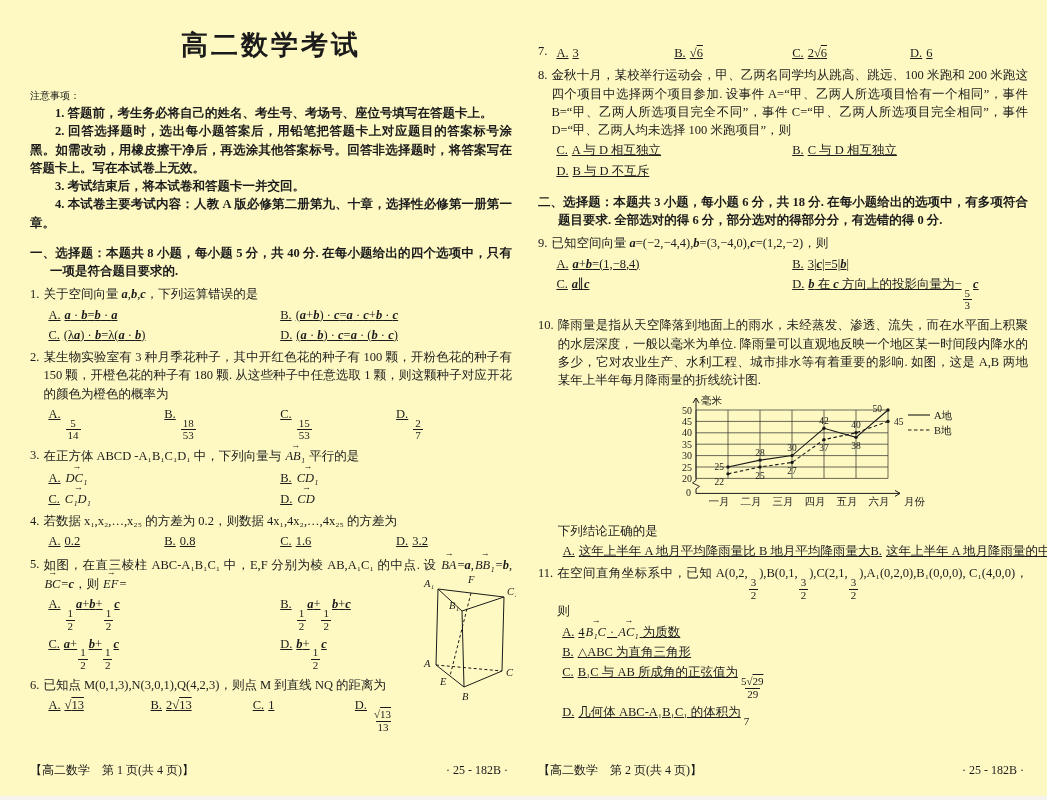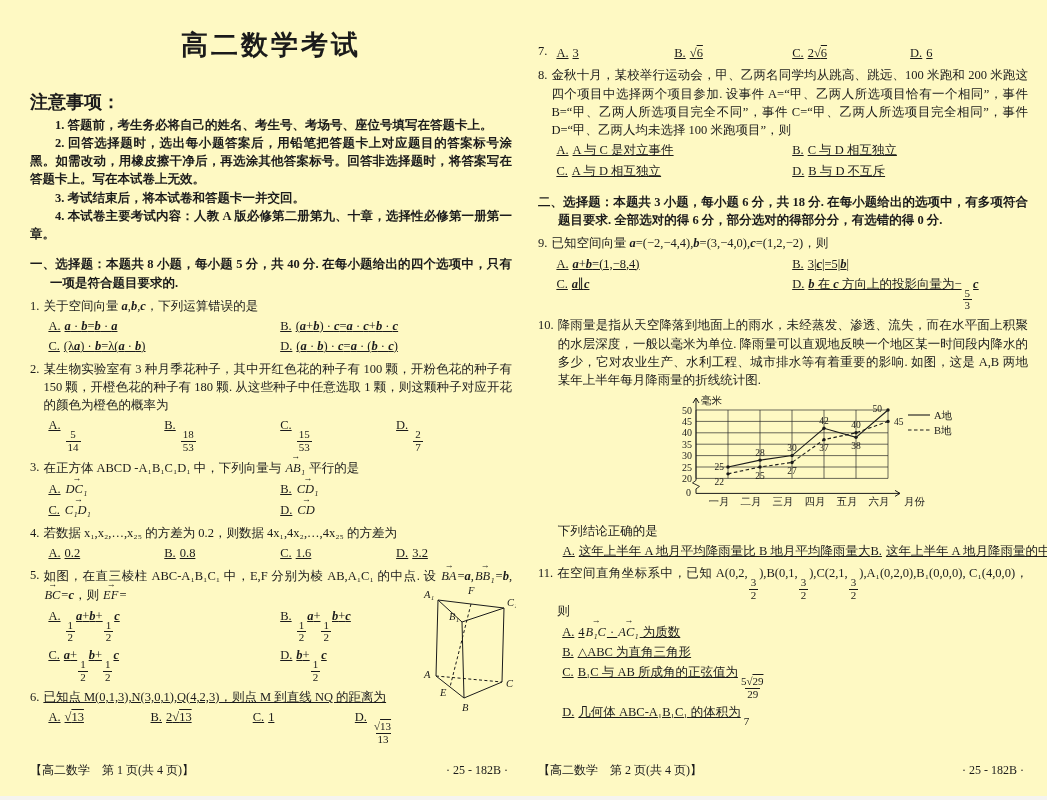--- a/index.html
+++ b/index.html
@@ -8,21 +8,21 @@
     background:#f5f4f0;
     color:#1b1b1b;
     font-family:"Liberation Serif","DejaVu Serif",serif;
     font-size:12.5px;line-height:1.46;
   }
   .page{position:relative;width:1047px;height:796px;overflow:hidden;background:#fef9c3;}
   .col{position:absolute;top:0;bottom:0;}
   .col-left{left:30px;width:482px;}
   .col-right{left:538px;width:490px;}
   .title{text-align:center;font-size:27px;font-weight:bold;letter-spacing:3px;margin:26px 0 24px;}
-  .notice-head{font-weight:bold;font-size:18px;margin-top:16px;}
+  .notice-head{font-weight:normal;font-size:10px;margin-top:16px;}
   .notice p{margin:0;text-indent:2em;text-align:justify;font-weight:bold;}
   .sec{font-weight:bold;margin:12px 0 5px;padding-left:1.6em;text-indent:-1.6em;text-align:justify;}
   .qs{display:block;}
   .q{display:flex;margin:3px 0;}
   .qnum{flex:0 0 auto;padding-right:4px;}
   .qbody{flex:1;min-width:0;}
   .stem{text-align:justify;}
   .opts{display:grid;margin-left:5px;margin-top:1px;text-decoration:underline;}
   .opt{padding:1px 0;white-space:nowrap;}
   .olab{margin-right:4px;}
@@ -166,21 +166,21 @@
               <div class="opt"><span class="olab">D.</span><span class="otext"><b class="bi">b</b>+<span class="frac">
                     <span class="fn">1</span>
                     <span class="fd">2</span>
                   </span><b class="bi">c</b></span></div>
             </div>
           </div>
         </div>
         <div class="q">
           <span class="qnum">6.</span>
           <div class="qbody">
-            <div class="stem" style="padding-right: 74px; text-decoration: underline;">已知点 M(0,1,3),N(3,0,1),Q(4,2,3)，则点 M 到直线 NQ 的距离为</div>
+            <div class="stem" style="padding-right: 74px;">已知点 M(0,1,3),N(3,0,1),Q(4,2,3)，则点 M 到直线 NQ 的距离为</div>
             <div class="opts" style="grid-template-columns: repeat(4, 1fr); width: calc(100% - 60px);">
               <div class="opt"><span class="olab">A.</span><span class="otext"><span class="sqrt">√<span class="sq">13</span></span></span></div>
               <div class="opt"><span class="olab">B.</span><span class="otext">2<span class="sqrt">√<span class="sq">13</span></span></span></div>
               <div class="opt"><span class="olab">C.</span><span class="otext">1</span></div>
               <div class="opt"><span class="olab">D.</span><span class="otext"><span class="frac">
                     <span class="fn"><span class="sqrt">√<span class="sq">13</span></span></span>
                     <span class="fd">13</span>
                   </span></span></div>
             </div>
           </div>
@@ -203,23 +203,22 @@
               <div class="opt"><span class="olab">C.</span><span class="otext">2<span class="sqrt">√<span class="sq">6</span></span></span></div>
               <div class="opt"><span class="olab">D.</span><span class="otext">6</span></div>
             </div>
           </div>
         </div>
         <div class="q">
           <span class="qnum">8.</span>
           <div class="qbody">
             <div class="stem">金秋十月，某校举行运动会，甲、乙两名同学均从跳高、跳远、100 米跑和 200 米跑这四个项目中选择两个项目参加. 设事件 A=“甲、乙两人所选项目恰有一个相同”，事件 B=“甲、乙两人所选项目完全不同”，事件 C=“甲、乙两人所选项目完全相同”，事件 D=“甲、乙两人均未选择 100 米跑项目”，则</div>
             <div class="opts" style="grid-template-columns: repeat(2, 1fr);">
-              <div class="opt"><span class="olab">A.</span><span class="otext">A 与 C 是对立事件</span></div>
+              <div class="opt"><span class="olab">C.</span><span class="otext">A 与 D 相互独立</span></div>
               <div class="opt"><span class="olab">B.</span><span class="otext">C 与 D 相互独立</span></div>
-              <div class="opt"><span class="olab">C.</span><span class="otext">A 与 D 相互独立</span></div>
               <div class="opt"><span class="olab">D.</span><span class="otext">B 与 D 不互斥</span></div>
             </div>
           </div>
         </div>
       </div>
     <div class="sec">二、选择题：本题共 3 小题，每小题 6 分，共 18 分. 在每小题给出的选项中，有多项符合题目要求. 全部选对的得 6 分，部分选对的得部分分，有选错的得 0 分.</div>
     <div class="qs">
         <div class="q">
           <span class="qnum">9.</span>
           <div class="qbody">

